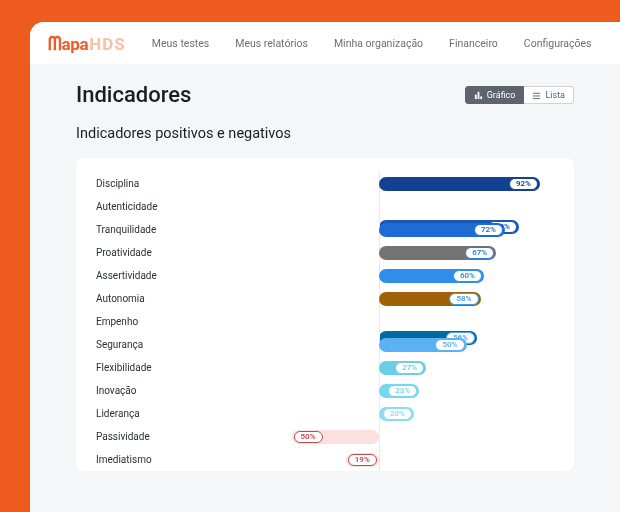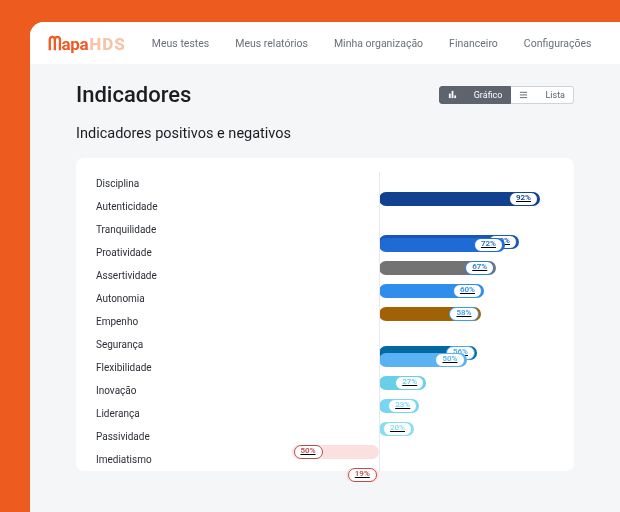--- a/index.html
+++ b/index.html
@@ -38,41 +38,41 @@
 }
 .logo-m { color: #f15a24; font-size: 19px; font-weight: 800; }
 .logo-a { color: #f15a24; }
 .logo-h { color: #f8c3a8; margin-left: 1px; font-weight: 800; letter-spacing: 1px; }
 .navlink { color: #6a6f78; font-size: 10.5px; cursor: pointer; }
 .content { padding: 18px 46px 0 46px; }
 .title-row { display: flex; align-items: center; justify-content: space-between; margin-bottom: 18px; }
 .title { font-size: 22px; color: #1b1d21; font-weight: 500; }
 .toggle { display: flex; }
 .toggle-btn {
-  display: flex; align-items: center; gap: 17px;
+  display: flex; align-items: flex-end; gap: 4px;
   padding: 3px 8px; font-size: 9px;
   border: 1px solid #cfd3da; background: #fff; color: #5a5f69;
 }
 .toggle-btn.active { background: #5e646e; color: #fff; border-color: #5e646e; }
 .toggle-btn:first-child { border-radius: 3px 0 0 3px; }
 .toggle-btn:last-child { border-radius: 0 3px 3px 0; border-left: none; }
 .tg-icon { width: 9px; height: 9px; display: inline-block; }
 .subtitle { font-size: 14.5px; color: #1b1d21; margin-bottom: 16px; }
 .card {
   background: #fff; border-radius: 8px; padding: 14px 20px 0 20px;
 }
 .row { display: flex; align-items: center; height: 23px; }
 .row-label { width: 108px; font-size: 10px; color: #2b2f36; }
 .row-track { flex: 1; position: relative; height: 14px; }
 .center-line {
   position: absolute; left: 50%; top: -5px; bottom: -5px; width: 0; border-left: 0.5px solid #e7e9ee;
 }
 .bar {
-  position: absolute; top: 15px; height: 14px; border-radius: 7px;
-  display: flex;  text-decoration: underline;
+  position: absolute; top: 0; height: 14px; border-radius: 7px;
+  display: flex; align-items: center;
 }
 .bar.pos { left: 50%; justify-content: flex-end; padding-right: 2px; }
 .bar.neg { right: 50%; justify-content: flex-start; padding-left: 2px; background: #fbe0e0; }
 .pill {
   font-size: 8px; font-weight: 600; padding: 1px 6px;
   border-radius: 7px; background: #fff; line-height: 1;
 }
 </style>
 </head>
 <body>

